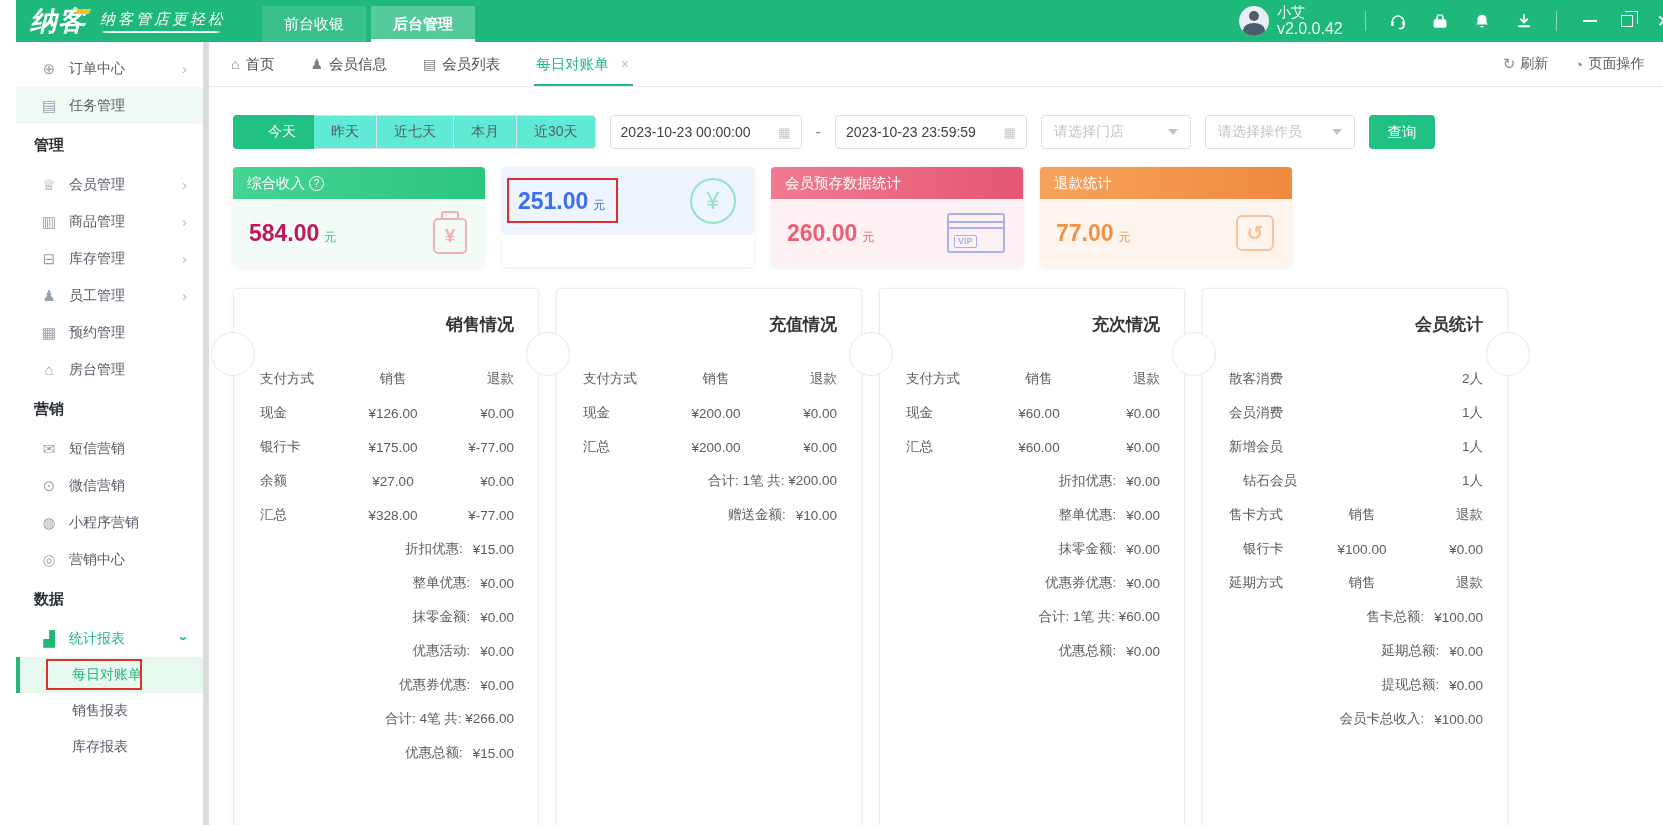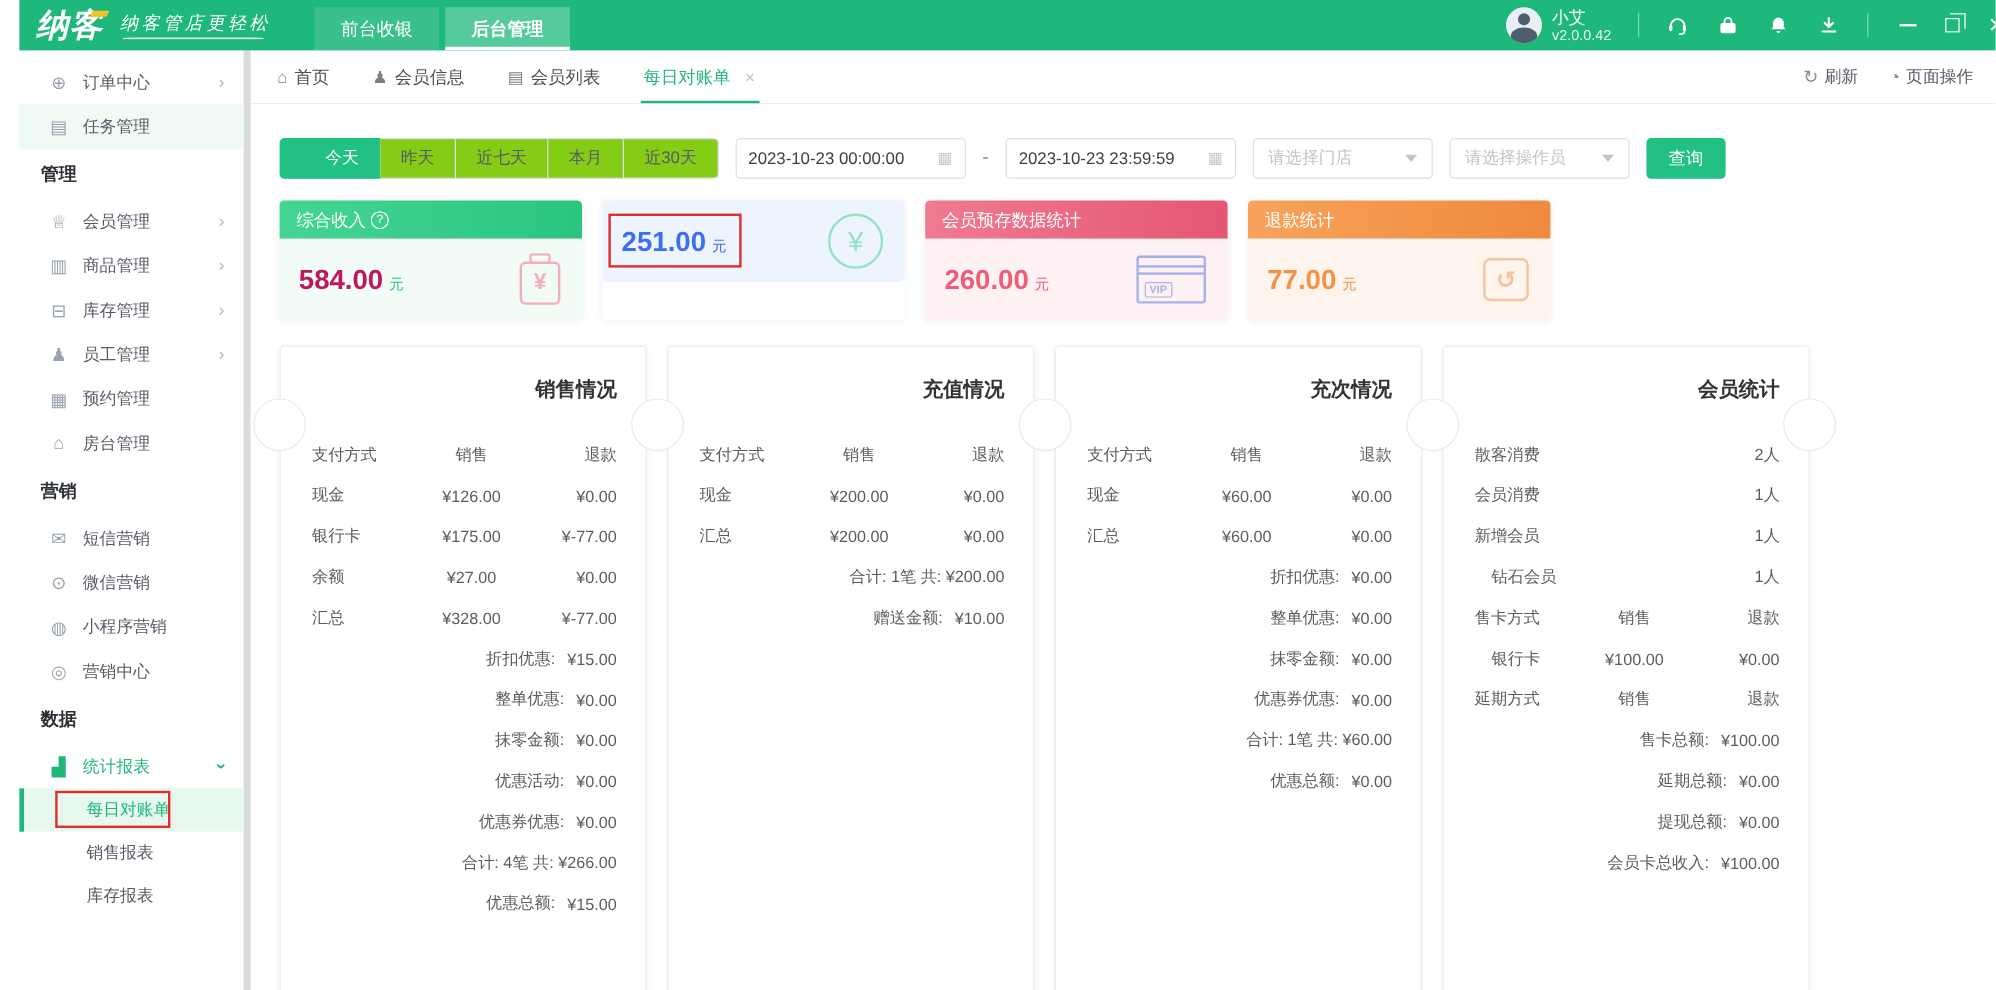--- a/index.html
+++ b/index.html
@@ -14,21 +14,21 @@
   .slogan::after { content:""; position:absolute; left:2px; right:6px; bottom:0; border-bottom:2px solid rgba(255,255,255,.9); border-radius:50%/6px; }
   .topnav { margin-left:36px; height:42px; display:flex; align-items:flex-end; gap:5px; }
   .topnav-btn { height:36px; padding:0 22px; display:flex; align-items:center; font-size:15px; background:rgba(255,255,255,.13); cursor:pointer; }
   .topnav-btn.active { background:rgba(255,255,255,.25); font-weight:bold; box-shadow:inset 0 -3px 0 #fff; }
   .topbar-right { margin-left:auto; display:flex; align-items:center; gap:22px; padding-right:8px; }
   .userblock { display:flex; align-items:center; gap:8px; }
   .avatar { width:30px; height:30px; border-radius:50%; background:#e8eef4; position:relative; overflow:hidden; }
   .avatar::before { content:""; position:absolute; top:5px; left:10px; width:10px; height:10px; border-radius:50%; background:#4e5d6e; }
   .avatar::after { content:""; position:absolute; top:17px; left:4px; width:22px; height:14px; border-radius:50% 50% 0 0; background:#4e5d6e; }
   .uname { font-size:14px; line-height:15px; }
-  .uver { font-size:12px; opacity:.9; }
+  .uver { font-size:16px; opacity:.9; }
   .tdiv { width:1px; height:20px; background:rgba(255,255,255,.45); }
   .ticon { width:20px; height:20px; display:flex; align-items:center; justify-content:center; cursor:pointer; }
   .winctl { display:flex; align-items:center; gap:24px; margin-left:4px; }
   .win-min { width:14px; height:2px; background:#fff; cursor:pointer; }
   .win-restore { width:12px; height:12px; border:1.5px solid #fff; position:relative; cursor:pointer; }
   .win-restore::before { content:""; position:absolute; top:-5px; left:3px; width:12px; height:12px; border:1.5px solid #fff; border-left:none; border-bottom:none; }
   .win-close { font-size:17px; line-height:17px; cursor:pointer; }
 
   
   .shell { display:flex; height:783px; }
@@ -56,22 +56,22 @@
   .tab-actions { margin-left:auto; display:flex; align-items:center; gap:26px; color:#565b66; font-size:14px; }
   .tab-action { display:flex; align-items:center; gap:5px; cursor:pointer; }
   .tab-action .tic { color:#8a9097; font-size:15px; }
   .partial-icon { color:#8a9097; font-size:15px; margin-right:-14px; }
 
   .content { padding:28px 24px 0 24px; background:#fff; flex:1; }
 
   
   .filters { display:flex; align-items:center; gap:14px; }
   .range-group { display:flex; }
-  .range-btn { height:34px; padding:0 17px; font-size:14px; color:#565b66; background:#84cc16; border:1px solid #dcdfe3; border-left:none; display:flex; align-items:center; cursor:pointer; }
-  .range-btn:first-child { border-left:7px solid #000000; border-radius:4px 0 0 4px;padding-left:31px; }
+  .range-btn { height:34px; padding:0 17px; font-size:14px; color:#565b66; background:#5eead4; border:1px solid #dcdfe3; border-left:none; display:flex; align-items:center; cursor:pointer; }
+  .range-btn:first-child { border-left:4px solid #000000; border-radius:4px 0 0 4px;padding-left:31px; }
   .range-btn:last-child { border-radius:0 4px 4px 0; }
   .range-btn.active { background:#21c183; border-color:#21c183; color:#fff; }
   .date-box { width:192px; height:34px; border:1px solid #dcdfe3; border-radius:4px; display:flex; align-items:center; justify-content:space-between; padding:0 10px; font-size:14px; color:#3c4148; cursor:pointer; }
   .cal { color:#c4c8cd; font-size:13px; }
   .dash { color:#888; }
   .select-box { width:150px; height:34px; border:1px solid #dcdfe3; border-radius:4px; display:flex; align-items:center; justify-content:space-between; padding:0 12px; font-size:14px; color:#c0c4ca; cursor:pointer; }
   .caret { width:0; height:0; border-left:5px solid transparent; border-right:5px solid transparent; border-top:6px solid #c0c4ca; }
   .search-btn { width:66px; height:34px; background:#21c183; color:#fff; border:none; border-radius:4px; font-size:14.5px; cursor:pointer; }
 
   

